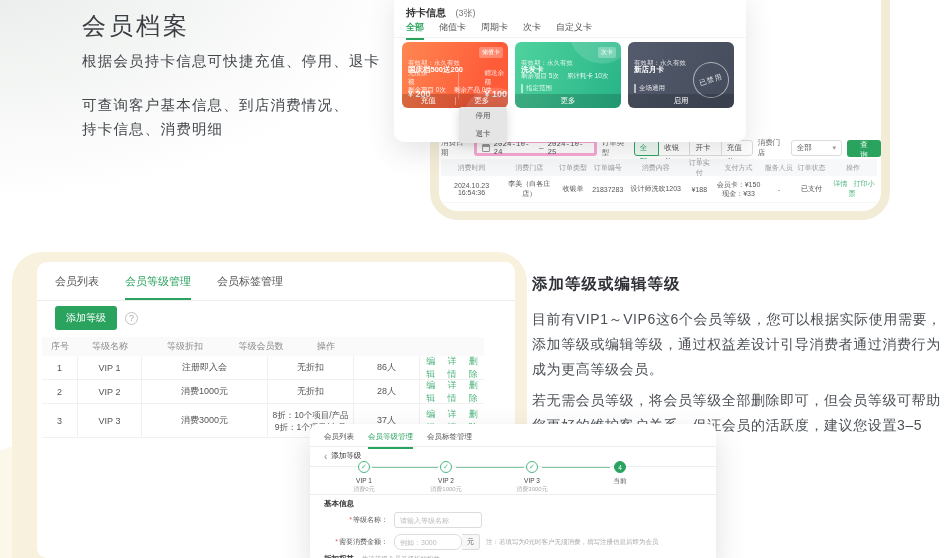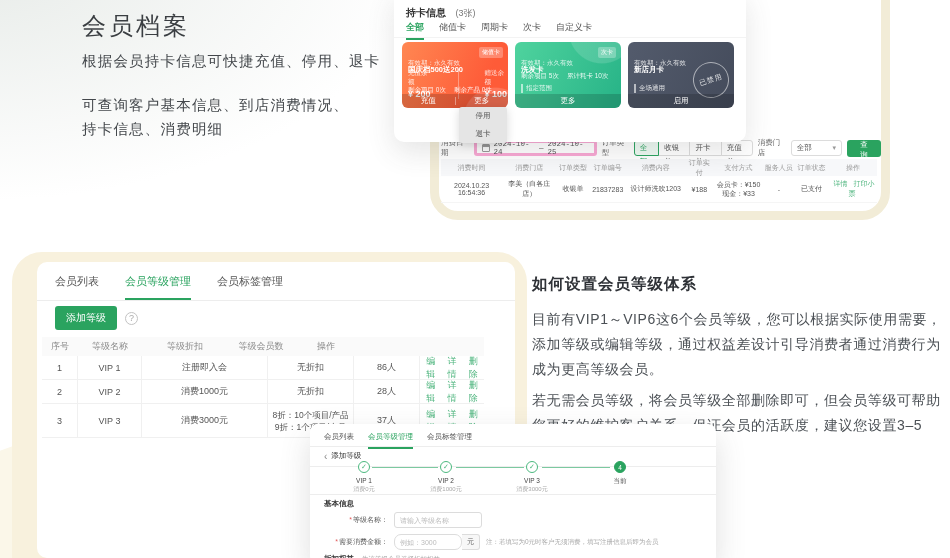--- a/index.html
+++ b/index.html
@@ -346,21 +346,21 @@
         <div class="lc lc6" style="flex-direction:row;">
           <span class="lv-link">编辑</span>
           <span class="lv-link">详情</span>
           <span class="lv-link">删除</span>
         </div>
       </div>
     </div>
   </div>
 
   <div class="abs howto">
-    <h3>如何设置会员等级体系</h3>
+    <h3>添加等级或编辑等级</h3>
     <p>目前有VIP1～VIP6这6个会员等级，您可以根据实际使用需要，添加等级或编辑等级，通过权益差设计引导消费者通过消费行为成为更高等级会员。</p>
     <p>若无需会员等级，将会员等级全部删除即可，但会员等级可帮助您更好的维护客户关系、保证会员的活跃度，建议您设置3–5级。</p>
   </div>
 
   <div class="abs addlevel">
     <div class="al-tabs">
       <span class="al-tab">会员列表</span>
       <span class="al-tab active">会员等级管理</span>
       <span class="al-tab">会员标签管理</span>
     </div>

